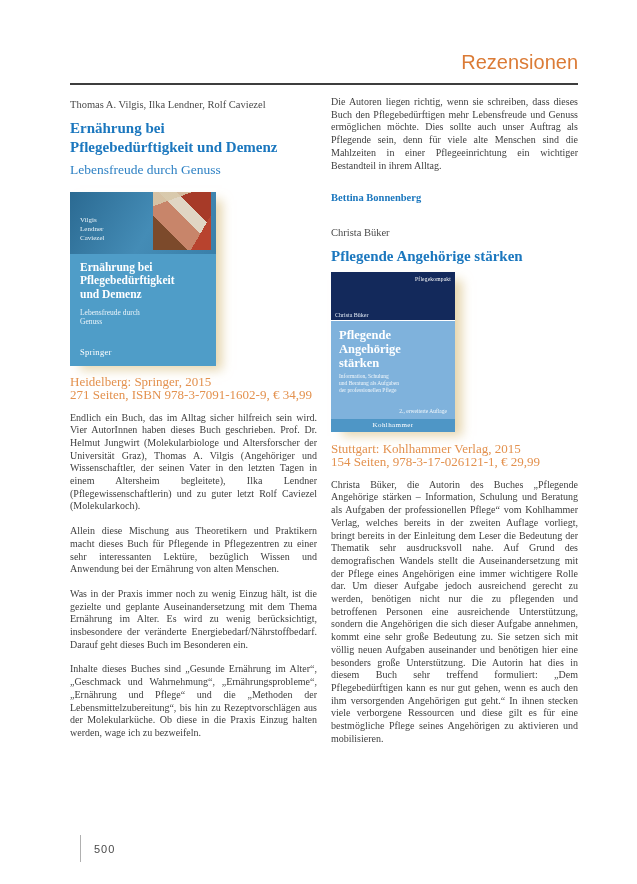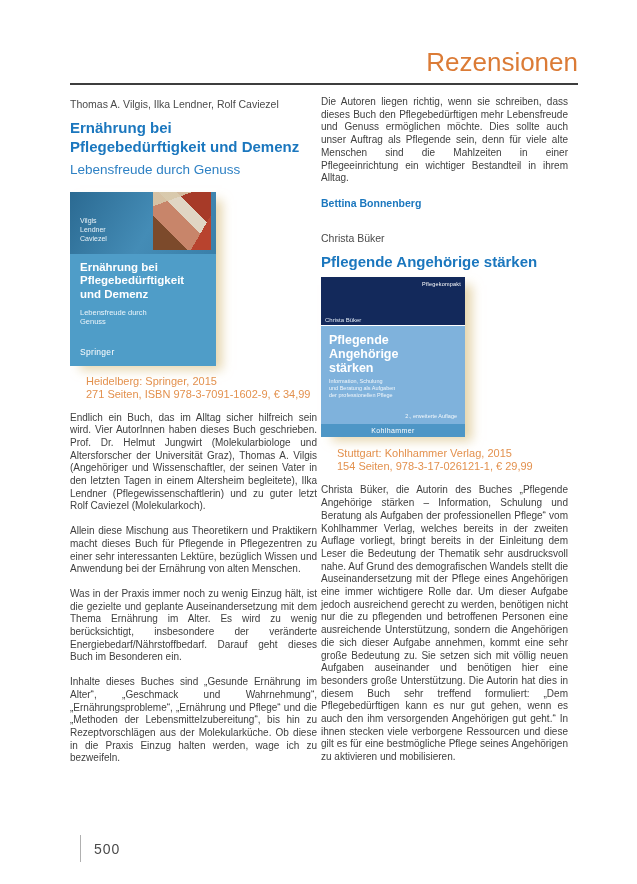--- a/index.html
+++ b/index.html
@@ -10,27 +10,27 @@
     overflow:hidden;
     font-family:"Liberation Sans", sans-serif;
     margin:0 auto;
   }
   .content{position:absolute;left:70px;top:48px;width:508px;}
   
   .masthead{margin:0;}
   .masthead h1{
     margin:0 0 7px 0;
     text-align:right;
-    font-size:26px;line-height:28px;
+    font-size:20px;line-height:28px;
     font-weight:normal;
     color:#DB7B36;
   }
   .rule{border-top:2px solid #3d3d3d;margin:0 0 11px 0;}
   
-  .columns{display:flex;gap:4px;height:748px;overflow:hidden;}
+  .columns{display:flex;gap:14px;height:748px;overflow:hidden;font-family:Liberation Serif, serif;}
   .col{width:247px;}
   
   .review-authors{font-size:10.5px;line-height:13px;color:#4a4a4a;margin:2px 0 8px 0;}
   .review-title{
     margin:0 0 6px 0;
     font-size:15px;line-height:18.5px;
     font-weight:bold;color:#1B77BE;
     white-space:pre-line;
   }
   .review-subtitle{
@@ -39,26 +39,26 @@
     font-weight:normal;color:#2E81C4;
     white-space:pre-line;
   }
   
   .body-par{
     margin:0 0 12px 0;
     font-size:10px;line-height:12.7px;
     text-align:justify;
     color:#404040;
   }
-  .reviewer{font-size:10.5px;line-height:13px;font-weight:bold;color:#1B77BE;margin:12px 0 22px 0;}
+  .reviewer{font-size:10.5px;line-height:13px;font-weight:bold;color:#1B77BE;margin:19px 0 22px 0;}
   .biblio{
-    font-size:11px;line-height:13px;
+    font-size:13px;line-height:13px;
     color:#E3914E;
     white-space:pre-line;
-    margin:0 0 11px 16px;
+    margin:0 0 11px 0;
   }
   
   .cover1{
     position:relative;
     width:146px;height:174px;
     background:#4F9DC8;
     margin:0 0 9px 0;
     box-shadow:8px 6px 10px -2px rgba(214,186,120,0.6);
     overflow:hidden;
   }
@@ -89,21 +89,21 @@
     font-size:7.5px;line-height:9px;color:#eaf4fa;
     white-space:pre-line;
   }
   .cover1 .c1-logo{
     position:absolute;left:10px;bottom:9px;
     font-size:8.5px;color:#ffffff;letter-spacing:0.3px;margin-top:21px;
   }
   
   .cover2{
     position:relative;
-    width:144px;height:160px;
+    width:124px;height:160px;
     background:#7FB2DC;
     margin:0 10px 10px 0;
     box-shadow:9px 6px 10px -2px rgba(214,186,120,0.6);
     overflow:hidden;
   }
   .cover2 .navy{
     position:absolute;left:0;top:0;right:0;height:48px;
     background:#13295B;
     border-bottom:1px solid #ffffff;
   }
@@ -139,21 +139,21 @@
   .footer{
     position:absolute;left:70px;right:59px;bottom:22px;
     display:flex;align-items:center;
   }
   .footer-text{
     flex:1;text-align:center;
     font-size:8.5px;color:#4a4a4a;letter-spacing:1.7px;
     white-space:nowrap;
   }
   .footer-divider{width:1px;height:27px;background:#b0b0b0;margin:0 13px 0 10px;}
-  .footer-page{font-size:14px;color:#4a4a4a;letter-spacing:1px;width:28px;text-align:left;}
+  .footer-page{font-size:11px;color:#4a4a4a;letter-spacing:1px;width:28px;text-align:left;}
 </style>
 </head>
 <body>
 
 <div class="page">
   <div class="content">
 
     <div class="masthead">
       <h1>Rezensionen</h1>
       <div class="rule"></div>

